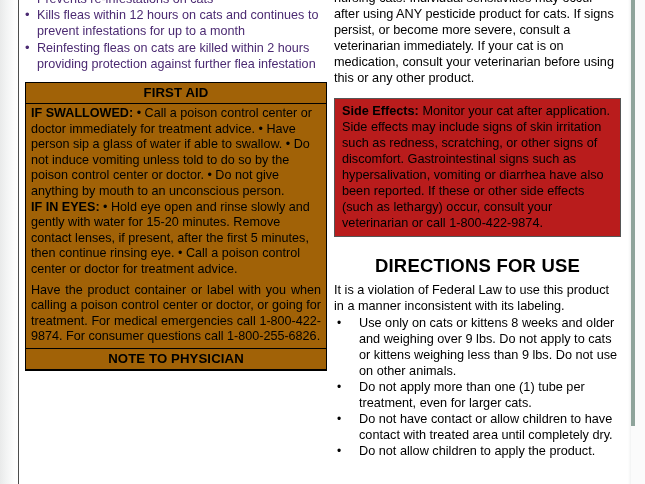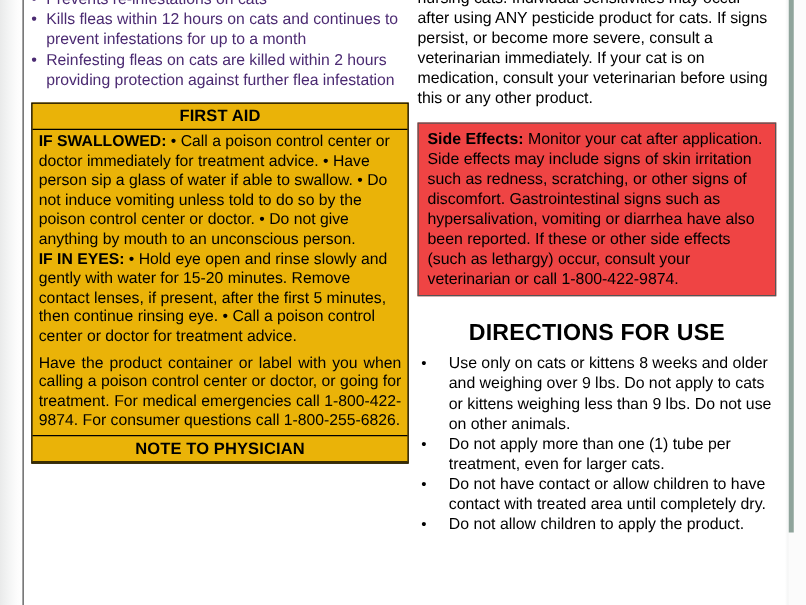--- a/index.html
+++ b/index.html
@@ -76,21 +76,21 @@
     text-align: left;
     font-size: 13px;
     line-height: 16.2px;
   }
   .benefits .b-txt { flex: 1 1 auto; }
   .b-clip-top { margin-top: -9px; }
 
   
   .frame {
     border: 1.6px solid #000000;
-    background: #eab308;
+    background: #a16207;
     margin-top: 10px;
   }
   .frame-hdr {
     text-align: center;
     font-weight: bold;
     font-size: 13.2px;
     letter-spacing: .1px;
     padding: 2px 4px 3px 4px;
     border-bottom: 1.6px solid #000000;
   }
@@ -109,21 +109,21 @@
   
   .rc-para {
     font-size: 12.7px;
     line-height: 16.1px;
   }
   .rc-para p { margin: 0; }
   .clip-top-line { margin-top: -10px; }
 
   .side-box {
     border: 1.3px solid #555555;
-    background: #ef4444;
+    background: #b91c1c;
     padding: 4px 6px 5px 7px;
     margin-top: 11px;
     font-size: 12.7px;
     line-height: 16.1px;
   }
   .side-box p { margin: 0; }
 
   .big-title {
     text-align: center;
     font-weight: bold;
@@ -211,20 +211,23 @@
     <div class="rc-para clip-top-line">
       <p>nursing cats. Individual sensitivities may occur after using ANY pesticide product for cats. If signs persist, or become more severe, consult a veterinarian immediately. If your cat is on medication, consult your veterinarian before using this or any other product.</p>
     </div>
 
     <div class="side-box">
       <p><b>Side Effects:</b><span> Monitor your cat after application. Side effects may include signs of skin irritation such as redness, scratching, or other signs of discomfort. Gastrointestinal signs such as hypersalivation, vomiting or diarrhea have also been reported. If these or other side effects (such as lethargy) occur, consult your veterinarian or call 1-800-422-9874.</span></p>
     </div>
 
     <div class="big-title">DIRECTIONS FOR USE</div>
 
+    <div class="sub-para">
+      <p>It is a violation of Federal Law to use this product in a manner inconsistent with its labeling.</p>
+    </div>
 
 
     <div class="r-list">
       <div class="r-row">
         <span class="r-dot">•</span>
         <span class="r-txt">Use only on cats or kittens 8 weeks and older and weighing over 9 lbs. Do not apply to cats or kittens weighing less than 9 lbs. Do not use on other animals.</span>
       </div>
       <div class="r-row">
         <span class="r-dot">•</span>
         <span class="r-txt">Do not apply more than one (1) tube per treatment, even for larger cats.</span>

